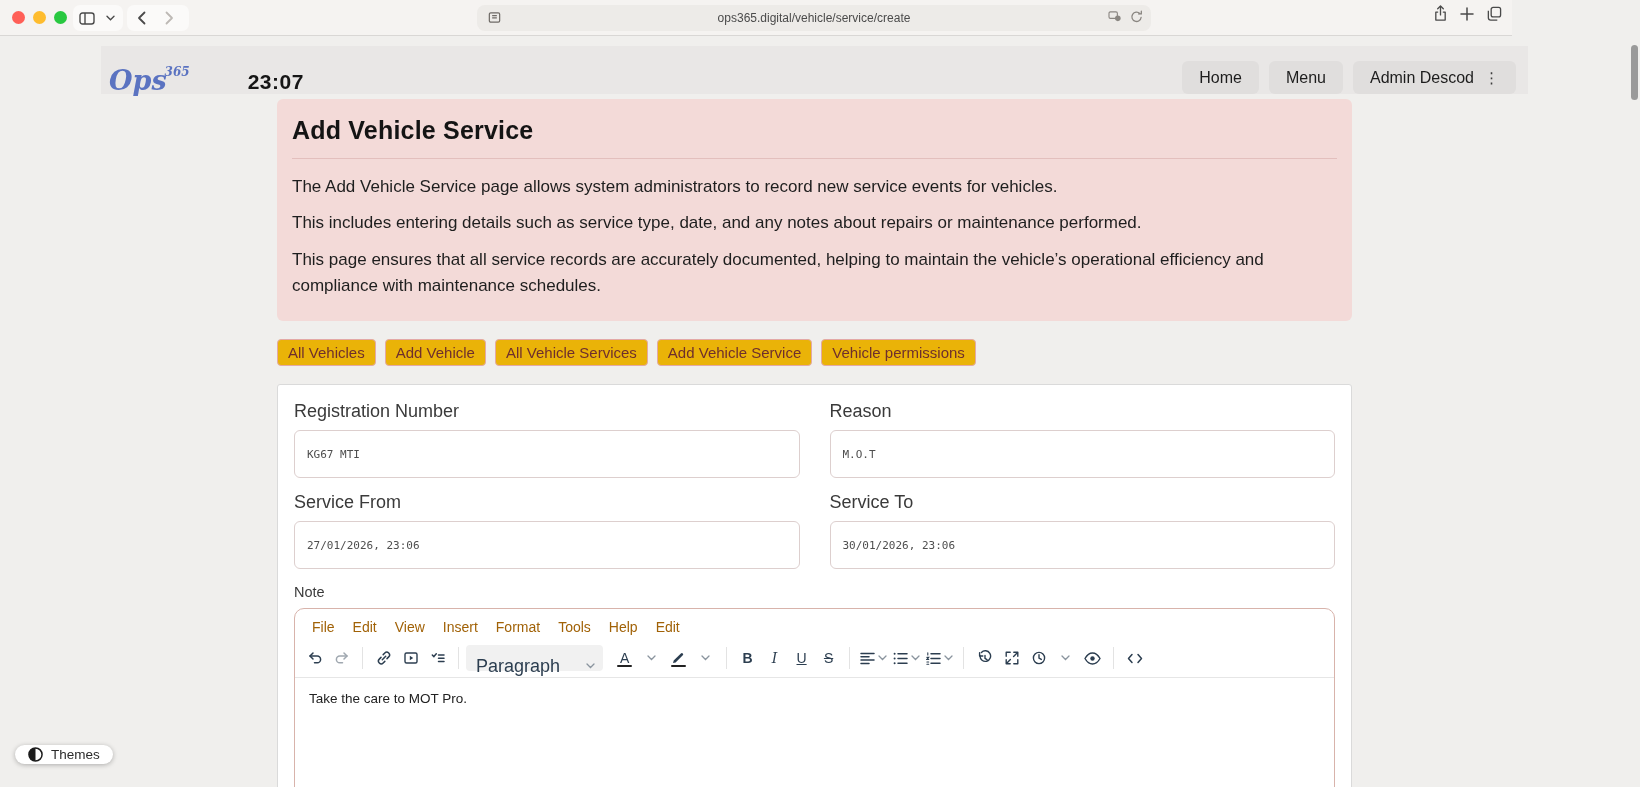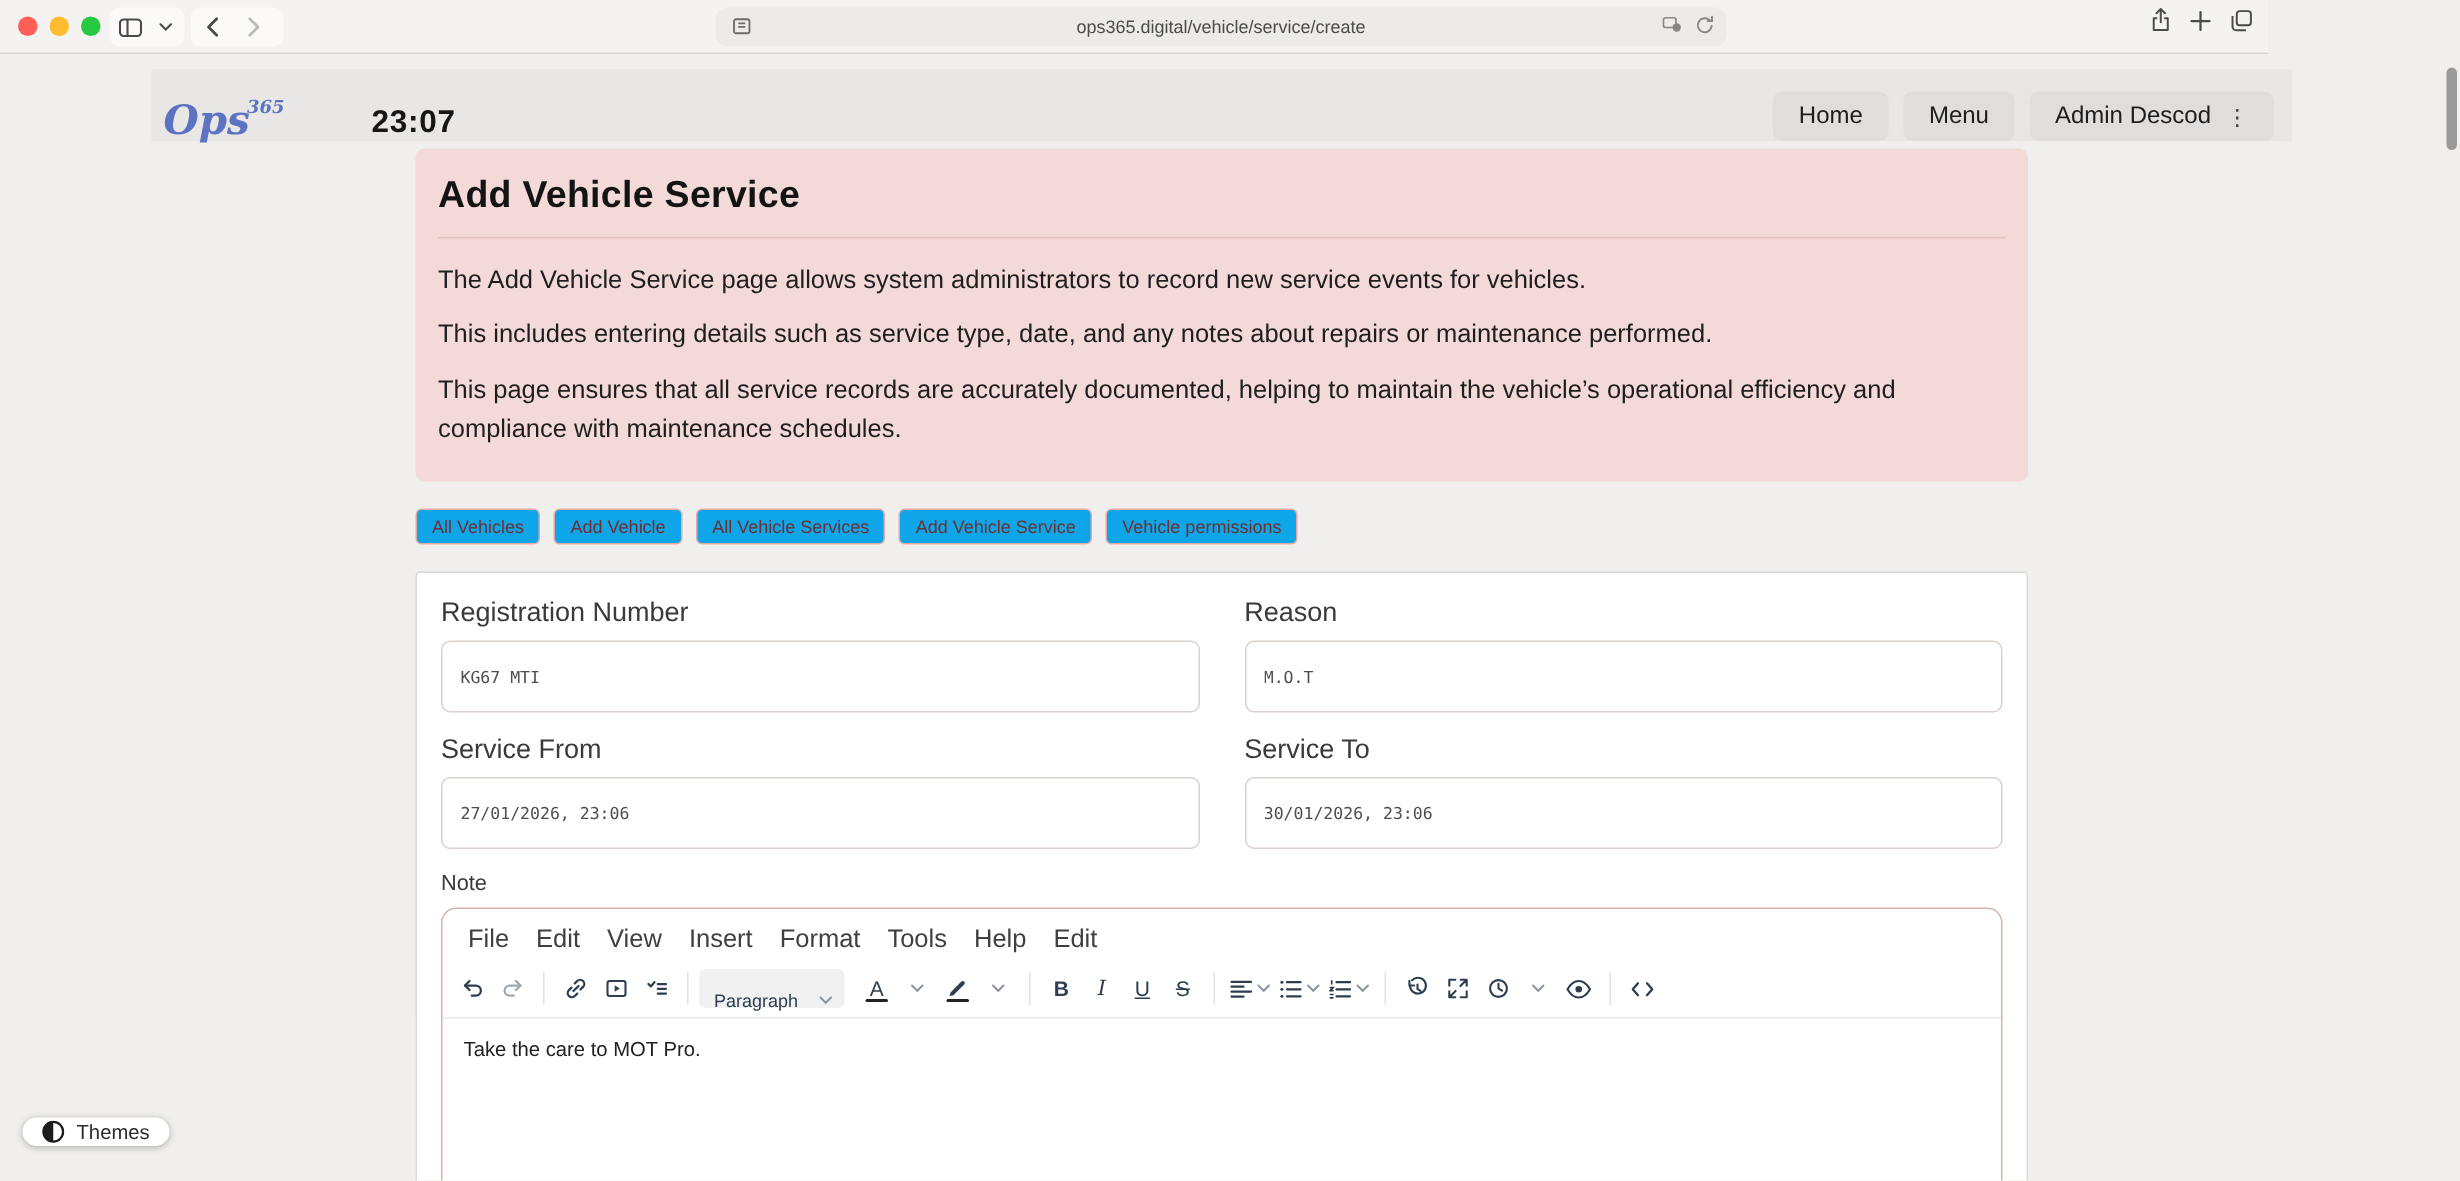--- a/index.html
+++ b/index.html
@@ -38,43 +38,43 @@
 
   
   .content { position:absolute; left:277px; top:99px; width:1075px; }
 
   .intro { background:#f3dad8; border-radius:6px; padding:17px 15px 12px 15px; }
   .intro h1 { font-size:25px; font-weight:700; color:#141414; letter-spacing:.2px; }
   .intro hr { border:none; border-top:1px solid #e3bfbd; margin:13px 0 15px 0; }
   .intro p { font-size:17px; line-height:1.55; color:#1e1e1e; margin-bottom:10px; }
 
   .tabs { display:flex; gap:9px; margin:18px 0; }
-  .tab { background:#0ea5e9; color:#6e2f2d; border:1px solid #e3a9a6; border-radius:4px;
-         font-size:12px; padding:4px 10px; font-family:inherit; cursor:pointer; }
+  .tab { background:#eab308; color:#6e2f2d; border:1px solid #e3a9a6; border-radius:4px;
+         font-size:15px; padding:4px 10px; font-family:inherit; cursor:pointer; }
 
   .card { background:#ffffff; border:1px solid #dadada; border-radius:3px; padding:16px; height:600px; }
   .grid2 { display:grid; grid-template-columns:1fr 1fr; column-gap:30px; row-gap:14px; }
   .field label { display:block; font-size:18px; color:#3a3a3a; margin-bottom:8px; }
   .field input { width:100%; height:48px; border:1px solid #ddcfce; border-radius:6px; background:#fff;
                  padding:0 12px; font-family:"DejaVu Sans Mono", monospace; font-size:11px; color:#4e4e4e; }
   .note-label { display:block; font-size:14.5px; color:#3a3a3a; margin:15px 0 8px 0; }
 
   
   .editor { border:1px solid #d8b3ab; border-radius:10px; background:#fff; overflow:hidden; height:430px; }
   .menubar { display:flex; align-items:center; padding:6px 8px 2px 8px; }
-  .menubar span { font-size:17px; color:#404040; padding:4px 9px; border-radius:3px; cursor:pointer;text-align:right; }
+  .menubar span { font-size:14px; color:#a16207; padding:4px 9px; border-radius:3px; cursor:pointer;text-align:right; }
   .toolbar { display:flex; align-items:center; padding:4px 6px 6px 6px; border-bottom:1px solid #e6e6e6; color:#2c3e50; }
   .tgroup { display:flex; align-items:center; }
   .tsep { width:1px; height:22px; background:#e3e3e3; margin:0 7px; }
   .tbtn { width:27px; height:26px; display:flex; align-items:center; justify-content:center;
           border:none; background:transparent; color:#2c3e50; border-radius:3px; cursor:pointer; position:relative; }
   .tbtn.wide { width:auto; padding:0 3px; gap:3px; }
   .chev { color:#8a949e; display:flex; }
-  .fmt-select { display:flex; align-items:center; gap:14px; background:#f1f1f1; border-radius:4px;
-                height:26px; padding:16px 8px 0 10px; font-size:12px; color:#2c3e50; cursor:pointer; }
+  .fmt-select { display:flex; align-items:center; gap:26px; background:#f1f1f1; border-radius:4px;
+                height:26px; padding:16px 8px 0 10px; font-size:18px; color:#2c3e50; cursor:pointer; }
   .glyphA { font-size:14px; font-weight:400; line-height:1; }
   .cbar { position:absolute; left:6px; right:6px; bottom:4px; height:2.5px; background:#222; border-radius:1px; }
   .bold { font-weight:700; font-size:14px; } .ital { font-style:italic; font-family:"DejaVu Serif",serif; font-size:14px; }
   .und { text-decoration:underline; font-size:14px; } .strk { text-decoration:line-through; font-size:14px; }
   .editor-body { padding:13px 14px; font-size:13.5px; color:#222; }
 
   
   .themes { position:absolute; left:15px; top:745px; height:19px; background:#ffffff; border-radius:10px;
             box-shadow:0 1px 5px rgba(0,0,0,.28); display:flex; align-items:center; gap:8px; padding:0 13px; cursor:pointer; }
   .themes .label { font-size:13.5px; color:#2b2b2b; }

